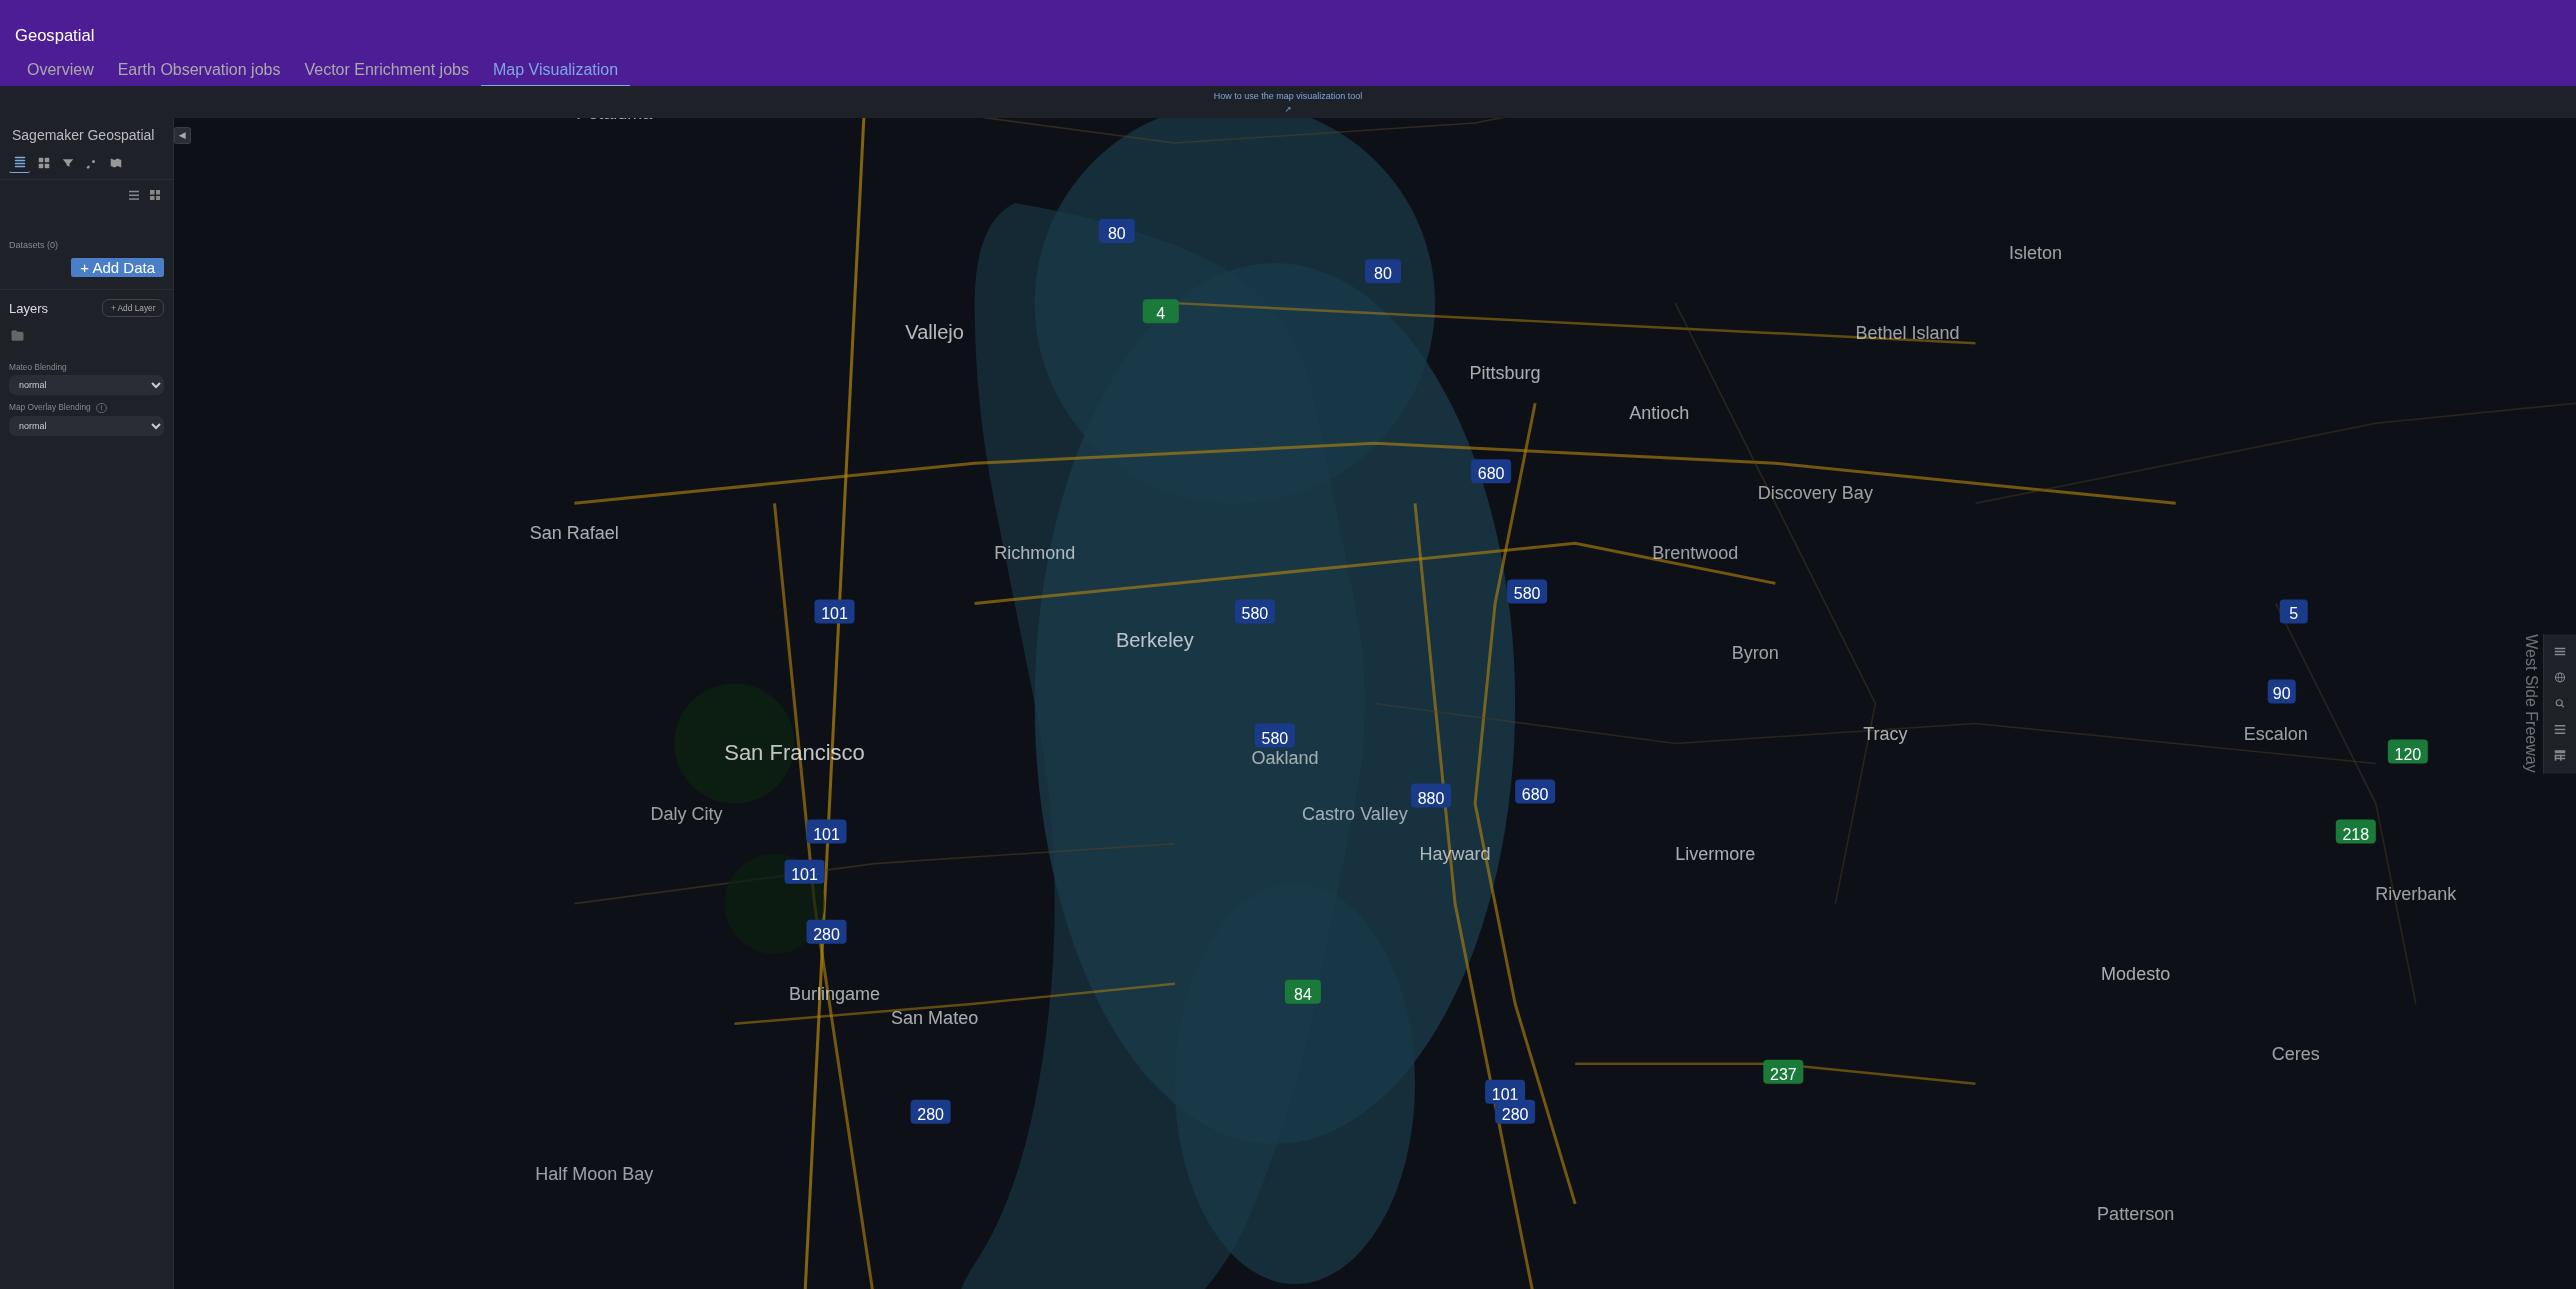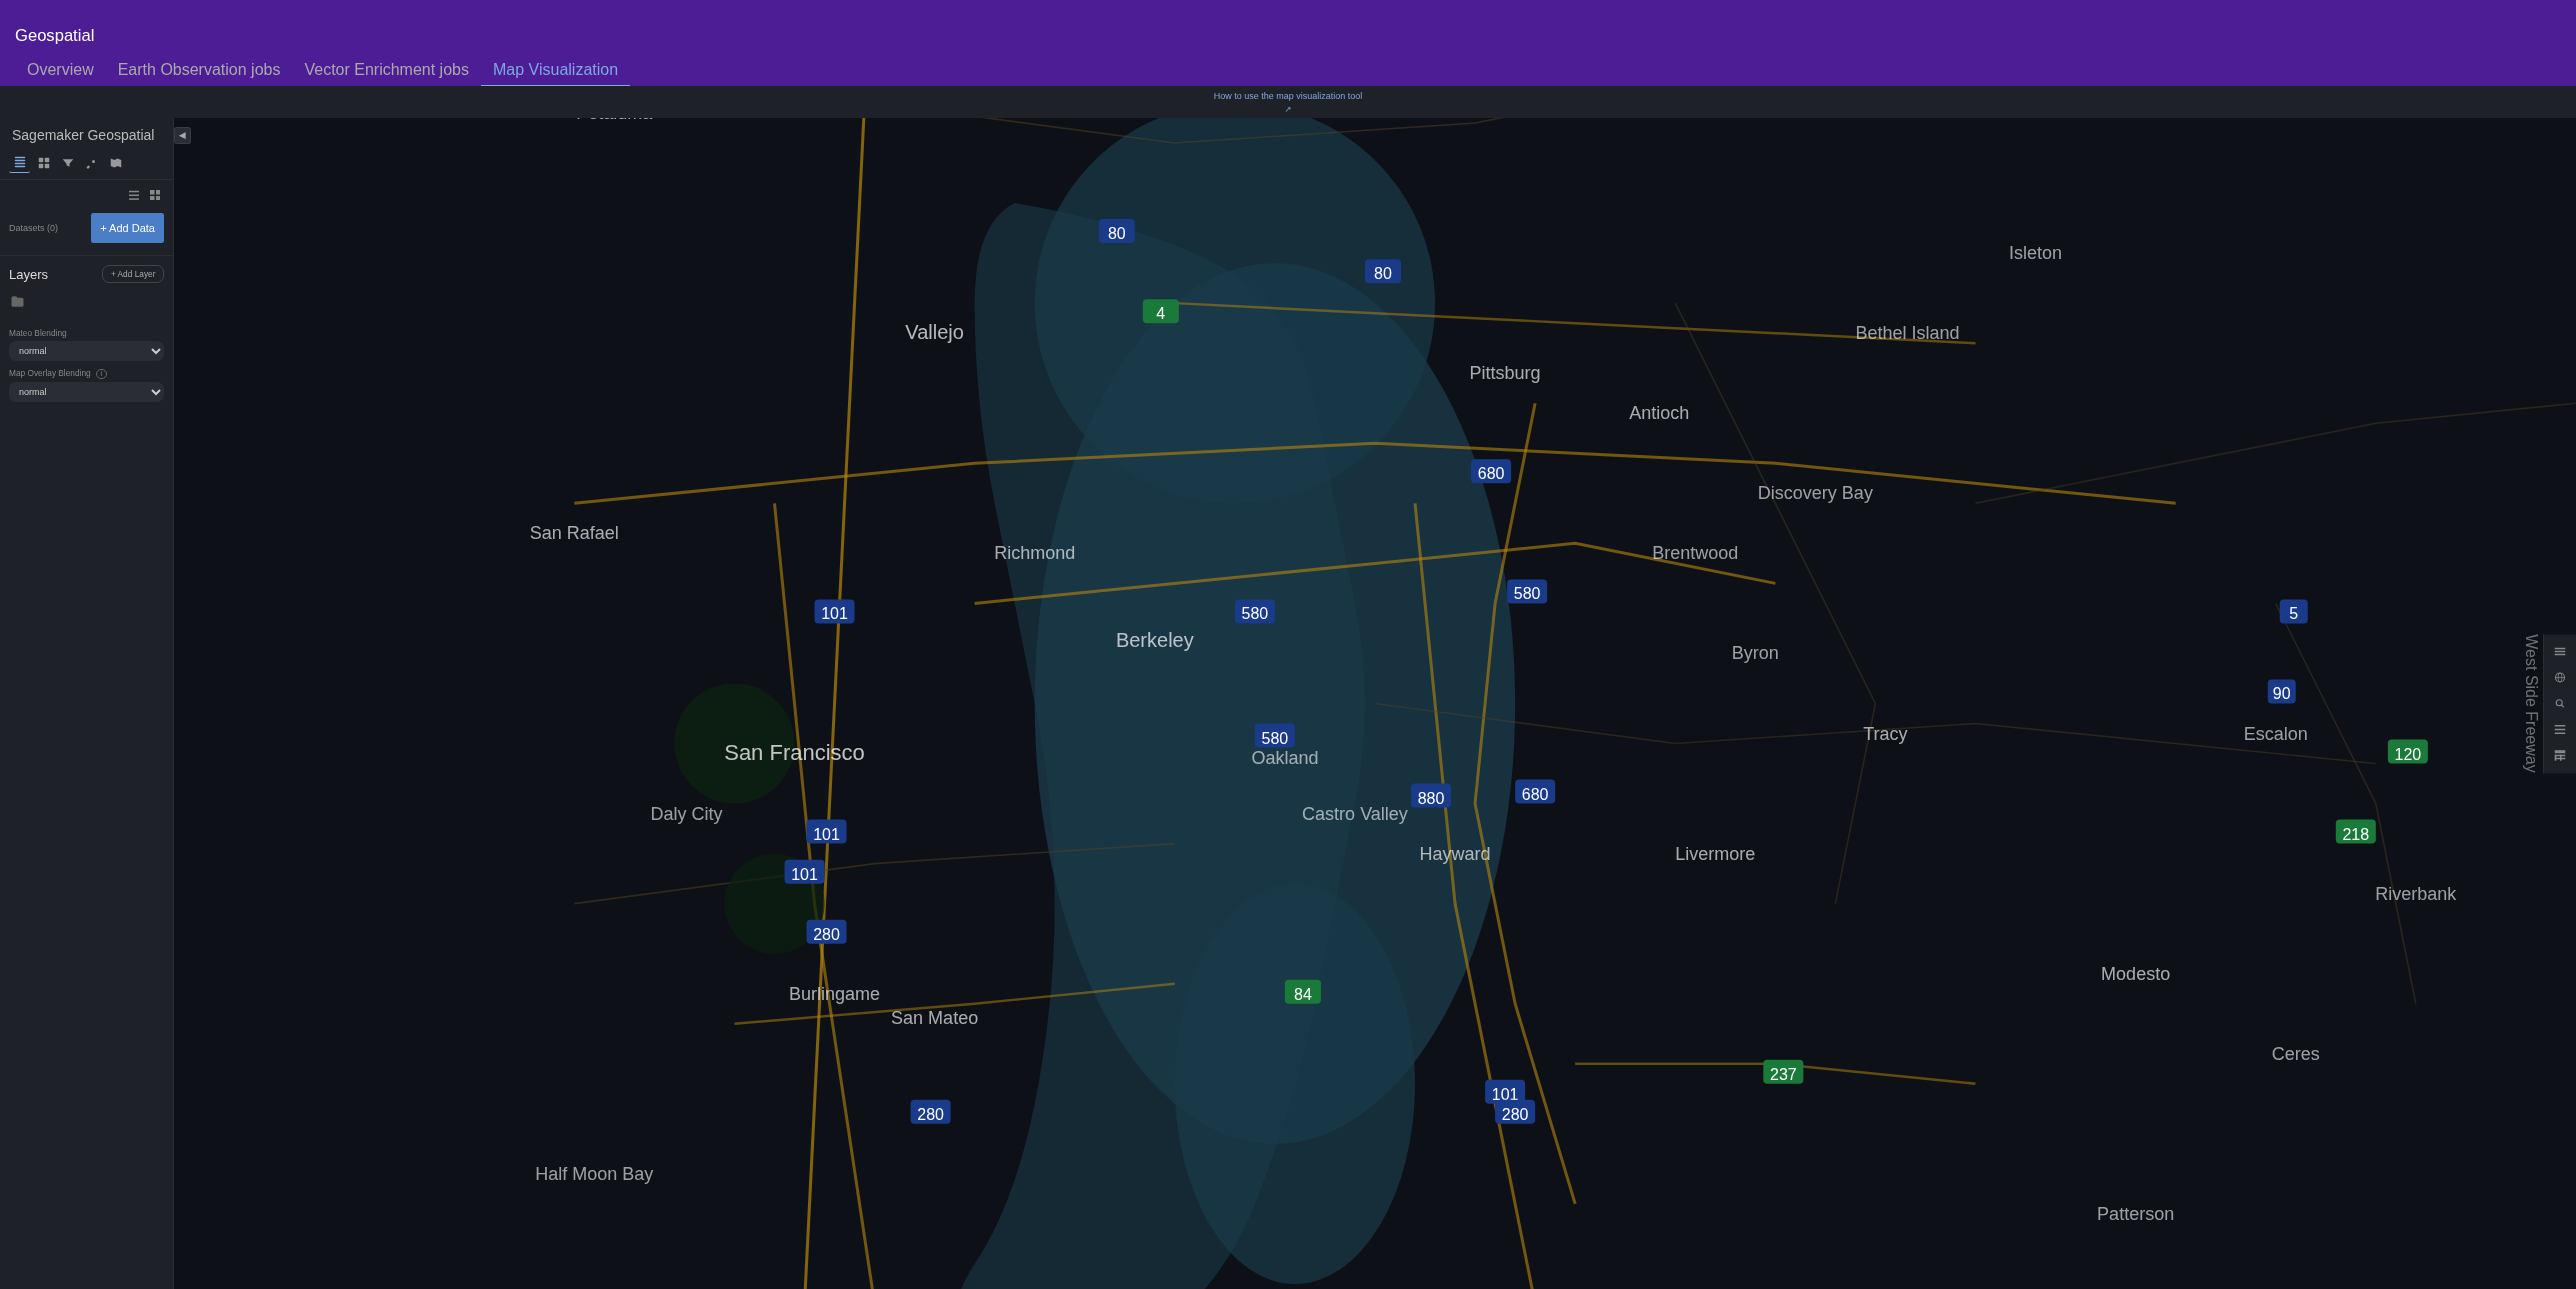--- a/index.html
+++ b/index.html
@@ -128,27 +128,28 @@
       justify-content: space-between;
     }
     .section-label {
       color: #888;
       font-size: 9px;
     }
     .add-data-btn {
       background: #4a7ec7;
       color: #fff;
       border: none;
-      padding: 9px 9px;
+      padding: 1px 9px;
       border-radius: 2.3px;
       cursor: pointer;
-      font-size: 11px;
+      font-size: 15px;
       display: flex;
       align-items: center;
       gap: 3px;
+      margin-top: 45px;
     }
 
     
     .layers-section {
       padding: 9px 9px 6px 9px;
       border-top: 0.8px solid #2a2d36;
       margin-top: 6px;
     }
     .layers-header {
       display: flex;

